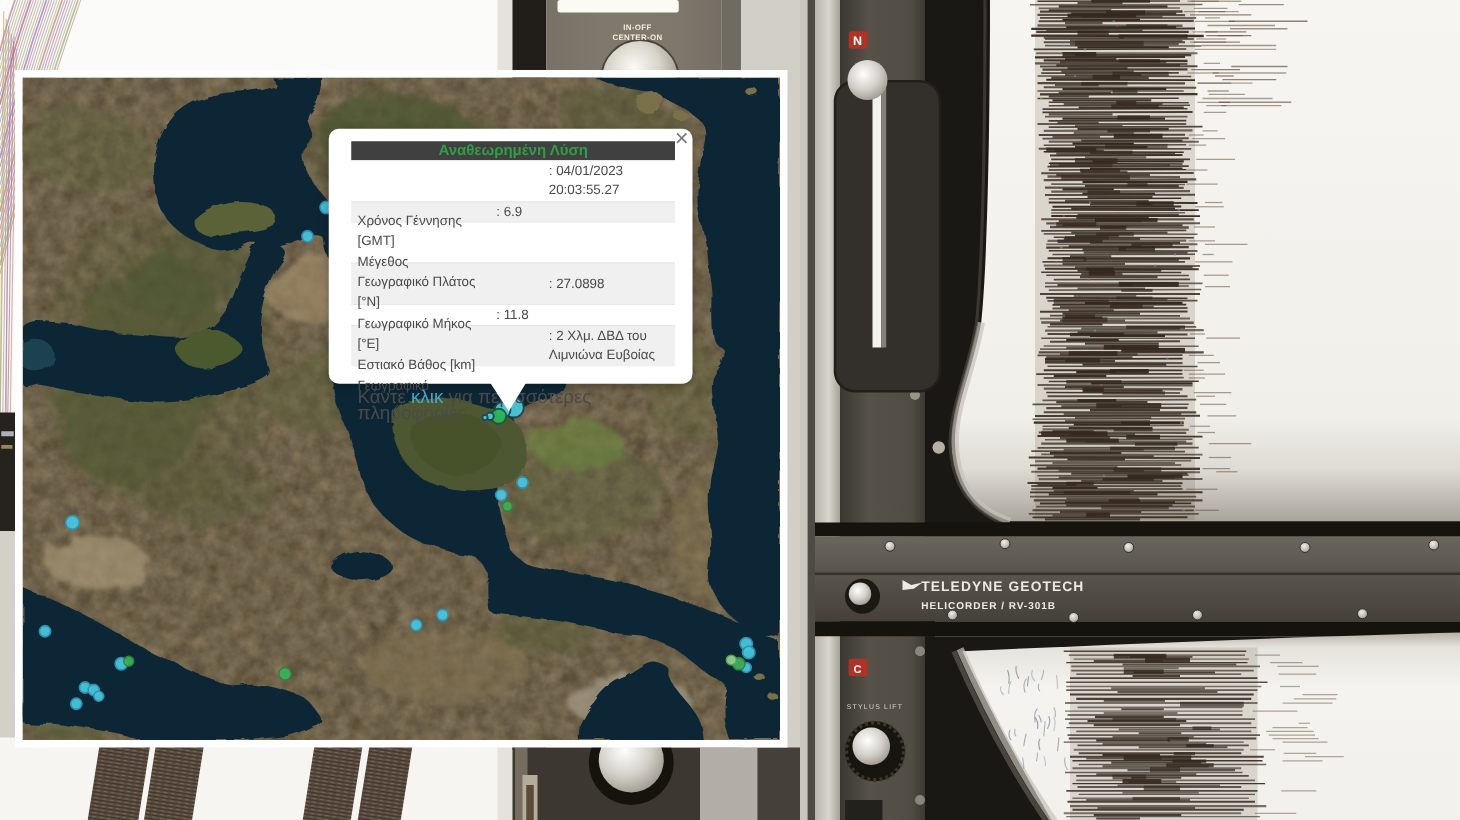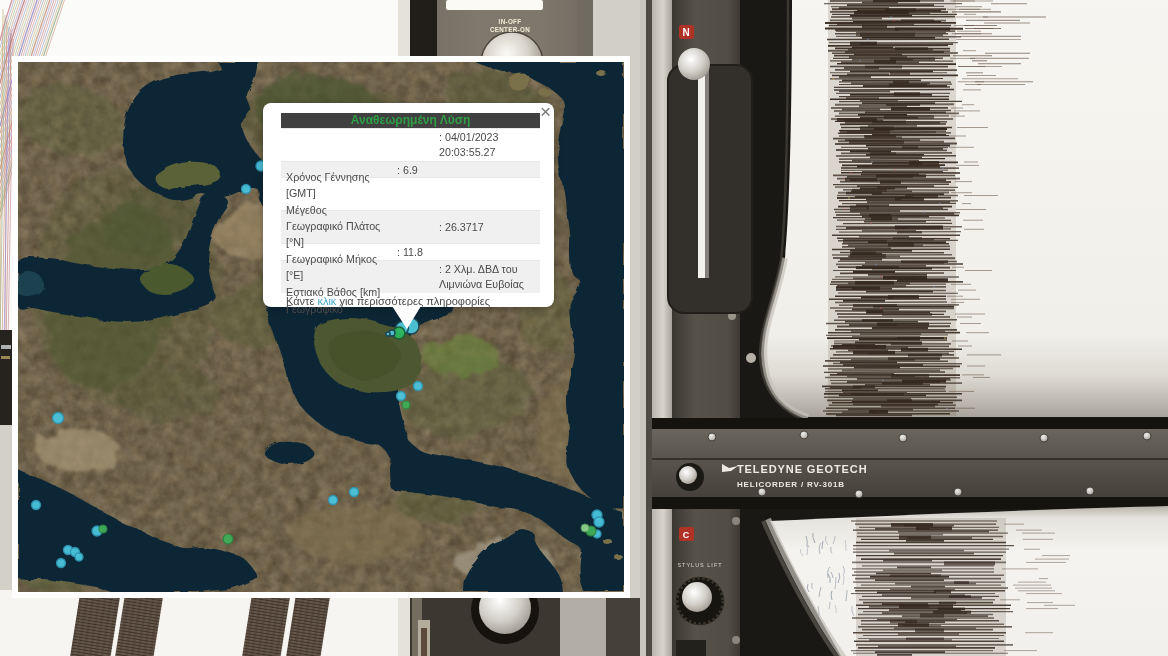--- a/index.html
+++ b/index.html
@@ -12,21 +12,21 @@
 #popup .x{position:absolute;right:3px;top:-2px;font-size:19px;color:#777;}
 .ptable{position:absolute;left:18px;top:10px;width:259px;font-size:10.7px;color:#4a4a4a;}
 .phead{background:#404040;height:14.5px;line-height:14.5px;text-align:center;color:#2f9e44;font-size:12px;font-weight:bold;}
 .prow{display:flex;border-top:1px solid #e8e8e8;box-sizing:border-box;line-height:16px;}
 .prow.g1,.prow.g2{background:#f0f0f0;}
 .prow .pl{width:103px;flex:none;padding-left:5px;padding-right:8px;margin-top:40px;}
 .prow .pv{flex:1;}
 .w2 .pv,.g2 .pv{display:flex;align-items:center;line-height:15px;margin-left:42px;}
 .w2,.g2{height:33px;}
 .w1,.g1{height:16.5px;}
-.pfoot{margin-top:2px;padding-left:5px;font-size:11px;color:#4a4a4a;line-height:13px;}
+.pfoot{margin-top:18px;padding-left:5px;font-size:15px;color:#4a4a4a;line-height:13px;}
 .lnk{color:#45a7cc;}
 </style></head>
 <body>
 <svg width="1168" height="656" viewBox="0 0 1168 656" style="position:absolute;left:0;top:0">
 <defs>
 <linearGradient id="drumshade" x1="0" y1="0" x2="0" y2="1">
  <stop offset="0" stop-color="#f6f5f1"></stop>
         <stop offset="0.8" stop-color="#f0efea"></stop>
  <stop offset="0.9" stop-color="#dedbd4"></stop>
         <stop offset="1" stop-color="#a9a49b"></stop>
@@ -909,21 +909,21 @@
       </div>
   <div class="prow g1">
         <div class="pl">Μέγεθος</div>
         <div class="pv">: 6.9</div>
       </div>
   <div class="prow w2">
         <div class="pl">Γεωγραφικό Πλάτος [°N]</div>
       </div>
   <div class="prow g2">
         <div class="pl">Γεωγραφικό Μήκος [°E]</div>
-        <div class="pv">: 26.3717</div>
+        <div class="pv">: 27.0898</div>
       </div>
   <div class="prow w1">
         <div class="pl">Εστιακό Βάθος [km]</div>
         <div class="pv">: 11.8</div>
       </div>
   <div class="prow g2">
         <div class="pl">Γεωγραφικό</div>
         <div class="pv">: 2 Χλμ. ΔΒΔ του Λιμνιώνα Ευβοίας</div>
       </div>
   <div class="pfoot">Κάντε <span class="lnk">κλικ</span> για περισσότερες πληροφορίες</div>

